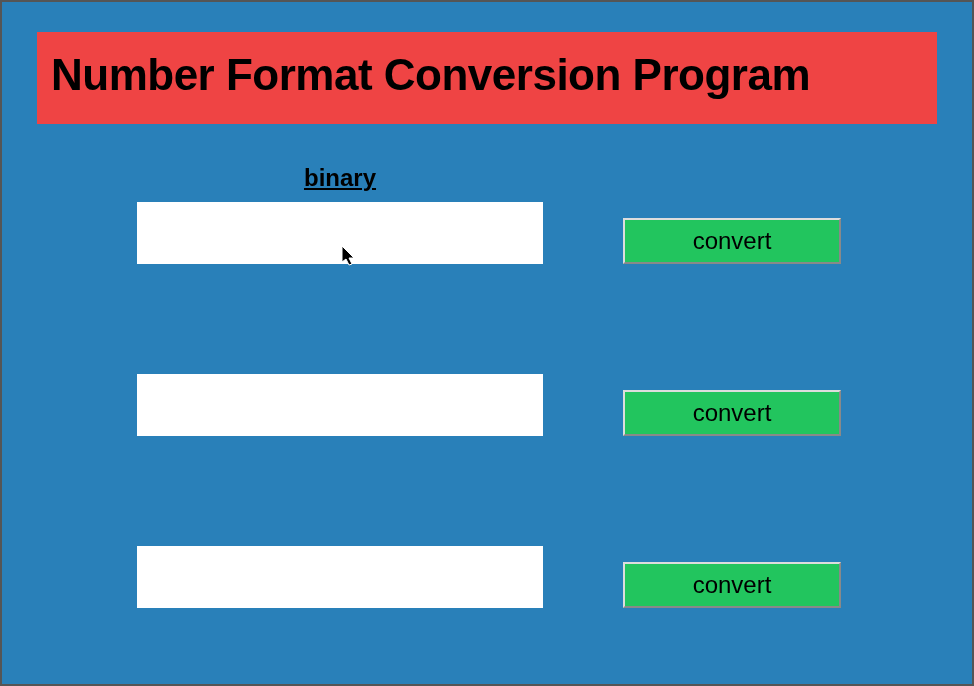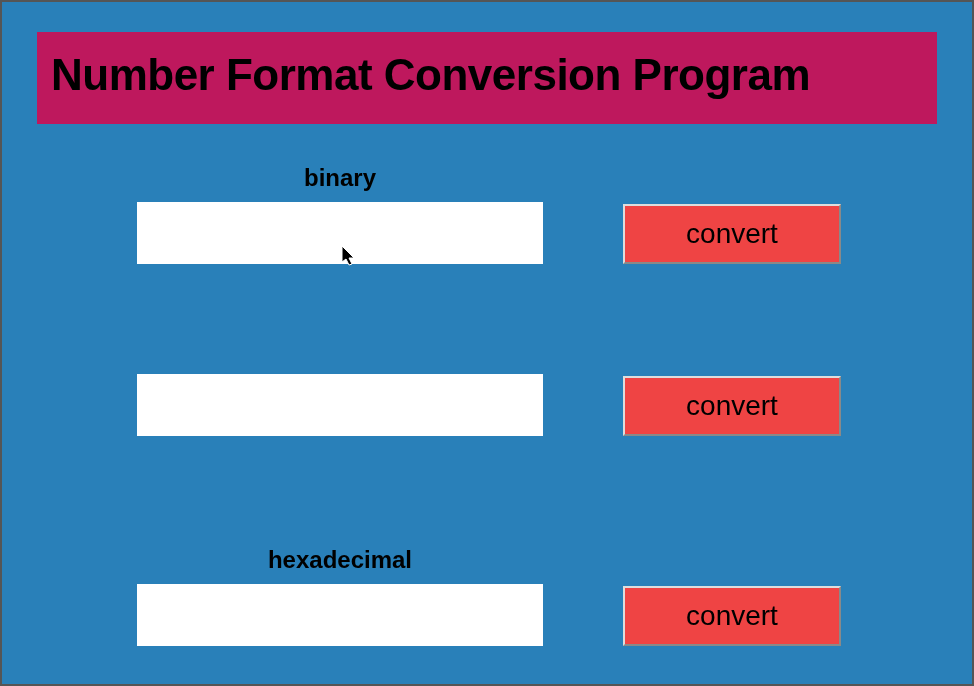--- a/index.html
+++ b/index.html
@@ -11,21 +11,21 @@
       width: 974px;
       height: 686px;
       background: #2980b9;
       font-family: Arial, Helvetica, sans-serif;
       overflow: hidden;
       border: 2px solid #555;
       position: relative;
     }
     .title-bar {
       margin: 30px 35px 20px 35px;
-      background: #be185d;
+      background: #ef4444;
       padding: 18px 14px 24px 14px;
     }
     .title-bar h1 {
       font-size: 44px;
       font-weight: bold;
       color: #000;
       letter-spacing: -0.5px;
     }
     .form-area {
       padding: 20px 0 0 0;
@@ -44,36 +44,37 @@
       flex-direction: column;
       width: 406px;
       margin-right: 80px;
     }
     .input-label {
       font-size: 24px;
       font-weight: bold;
       color: #000;
       text-align: center;
       margin-bottom: 10px;
+      text-decoration: underline;
     }
     .text-input {
       width: 406px;
       height: 62px;
       background: #fff;
       border: none;
       outline: none;
       font-size: 22px;
       padding: 0 10px;
     }
     .convert-btn {
       width: 218px;
-      height: 60px;
-      background: #ef4444;
+      height: 46px;
+      background: #22c55e;
       border: 2px outset #ddd;
-      font-size: 28px;
+      font-size: 24px;
       color: #000;
       cursor: pointer;
       font-family: Arial, Helvetica, sans-serif;
     }
     .cursor {
       position: absolute;
       left: 340px;
       top: 244px;
       width: 16px;
       height: 22px;
@@ -99,21 +100,20 @@
 
   <div class="row">
     <div class="input-group">
       <input type="text" class="text-input" value="" style="">
     </div>
     <button class="convert-btn">convert</button>
   </div>
 
   <div class="row">
     <div class="input-group">
-      <div class="input-label">hexadecimal</div>
       <input type="text" class="text-input" value="" style="">
     </div>
     <button class="convert-btn">convert</button>
   </div>
 
 </div>
 
 <svg class="cursor" viewBox="0 0 16 22">
   <path d="M0,0 L0,16 L4,13 L7,19 L10,18 L7,12 L12,12 Z" fill="#000" stroke="#fff" stroke-width="1"></path>
 </svg>

